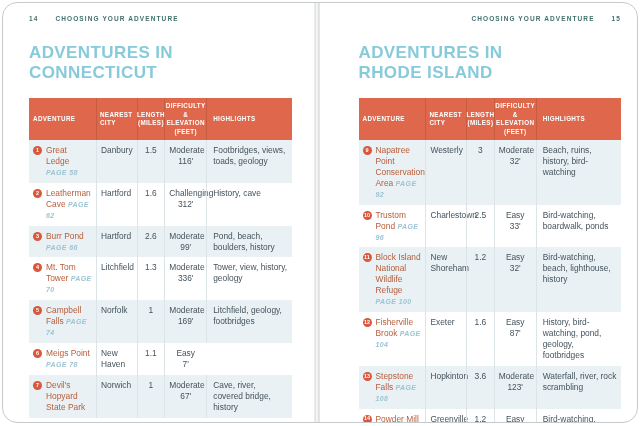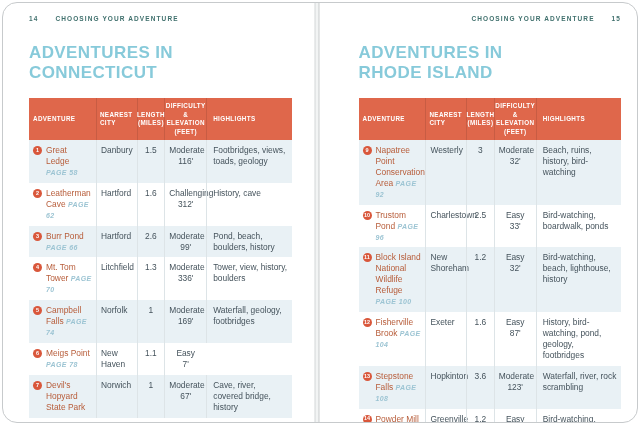--- a/index.html
+++ b/index.html
@@ -142,37 +142,37 @@
                 <span>4</span>
               </span>
       <span class="adv-text"><span class="adv-name">Mt. Tom Tower</span> <span class="adv-page">PAGE 70</span></span>
     </div>
     <div class="cell c-city">Litchfield</div>
     <div class="cell c-length">1.3</div>
     <div class="cell c-diff">
       <span class="diff-line">Moderate</span>
       <span class="diff-line">336'</span>
     </div>
-    <div class="cell c-highlights">Tower, view, history, boulders</div>
+    <div class="cell c-highlights">Tower, view, history, geology</div>
   </div>
 
   <div class="trow">
     <div class="cell c-adventure">
       <span class="badge">
                 <span>5</span>
               </span>
       <span class="adv-text"><span class="adv-name">Campbell Falls</span> <span class="adv-page">PAGE 74</span></span>
     </div>
     <div class="cell c-city">Norfolk</div>
     <div class="cell c-length">1</div>
     <div class="cell c-diff">
       <span class="diff-line">Moderate</span>
       <span class="diff-line">169'</span>
     </div>
-    <div class="cell c-highlights">Waterfall, geology, footbridges</div>
+    <div class="cell c-highlights">Litchfield, geology, footbridges</div>
   </div>
 
   <div class="trow">
     <div class="cell c-adventure">
       <span class="badge">
                 <span>6</span>
               </span>
       <span class="adv-text"><span class="adv-name">Meigs Point</span> <span class="adv-page">PAGE 78</span></span>
     </div>
     <div class="cell c-city">New Haven</div>

